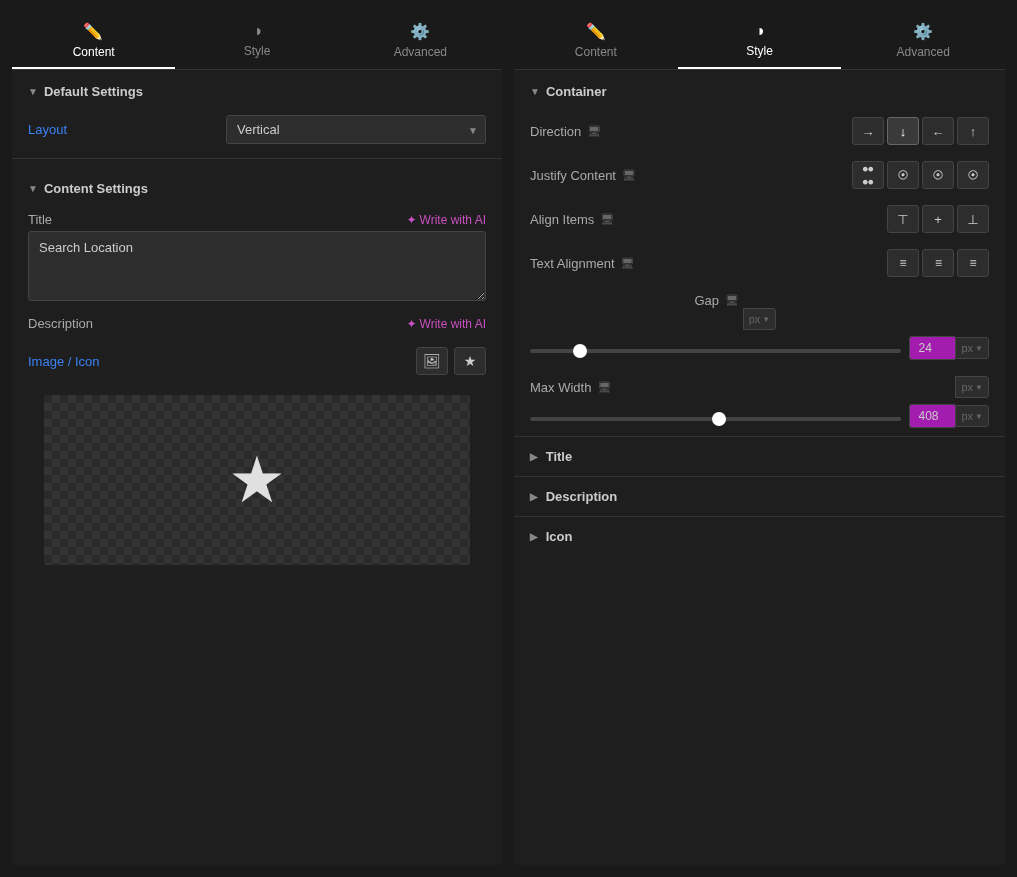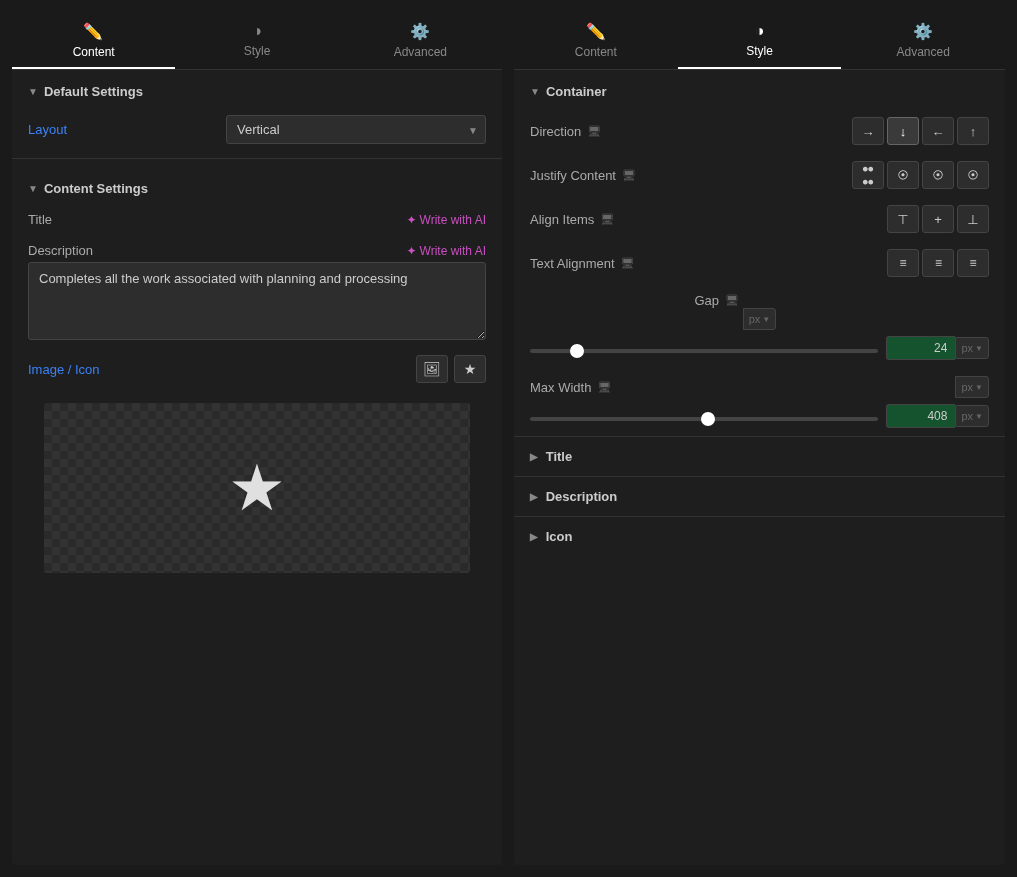--- a/index.html
+++ b/index.html
@@ -264,29 +264,29 @@
       background: #fff;
       cursor: pointer;
     }
     .unit-input {
       display: flex;
       align-items: center;
       gap: 0;
       border-radius: 7px;
     }
     .unit-value {
-      background: #14532d;
+      background: #a21caf;
       border: 1px solid #444;
       border-right: none;
       color: #ccc;
       padding: 4px 8px;
       border-radius: 3px 0 0 3px;
       font-size: 12px;
-      width: 69px;
-      text-align: right;
+      width: 46px;
+      text-align: left;
     }
     .unit-label {
       background: #2d2d2d;
       border: 1px solid #444;
       color: #666;
       padding: 4px 5px;
       border-radius: 0 3px 3px 0;
       font-size: 11px;
       cursor: pointer;
       display: flex;
@@ -357,31 +357,31 @@
   </div>
 
   <div class="form-field">
     <div class="form-label-top">
       <span>Title</span>
       <span class="ai-link">
         <span class="ai-icon">✦</span>
         <span>Write with AI</span>
       </span>
     </div>
+    <textarea rows="3" style="">Search Location</textarea>
   </div>
 
   <div class="form-field">
     <div class="form-label-top">
       <span>Description</span>
       <span class="ai-link">
         <span class="ai-icon">✦</span>
         <span>Write with AI</span>
       </span>
     </div>
-    <textarea rows="4" style="">Completes all the work associated with planning and processing</textarea>
   </div>
 
   <div class="form-row">
     <span class="form-label">Image / Icon</span>
     <div class="icon-buttons">
       <button class="icon-btn">🖼</button>
       <button class="icon-btn">★</button>
     </div>
   </div>
 

